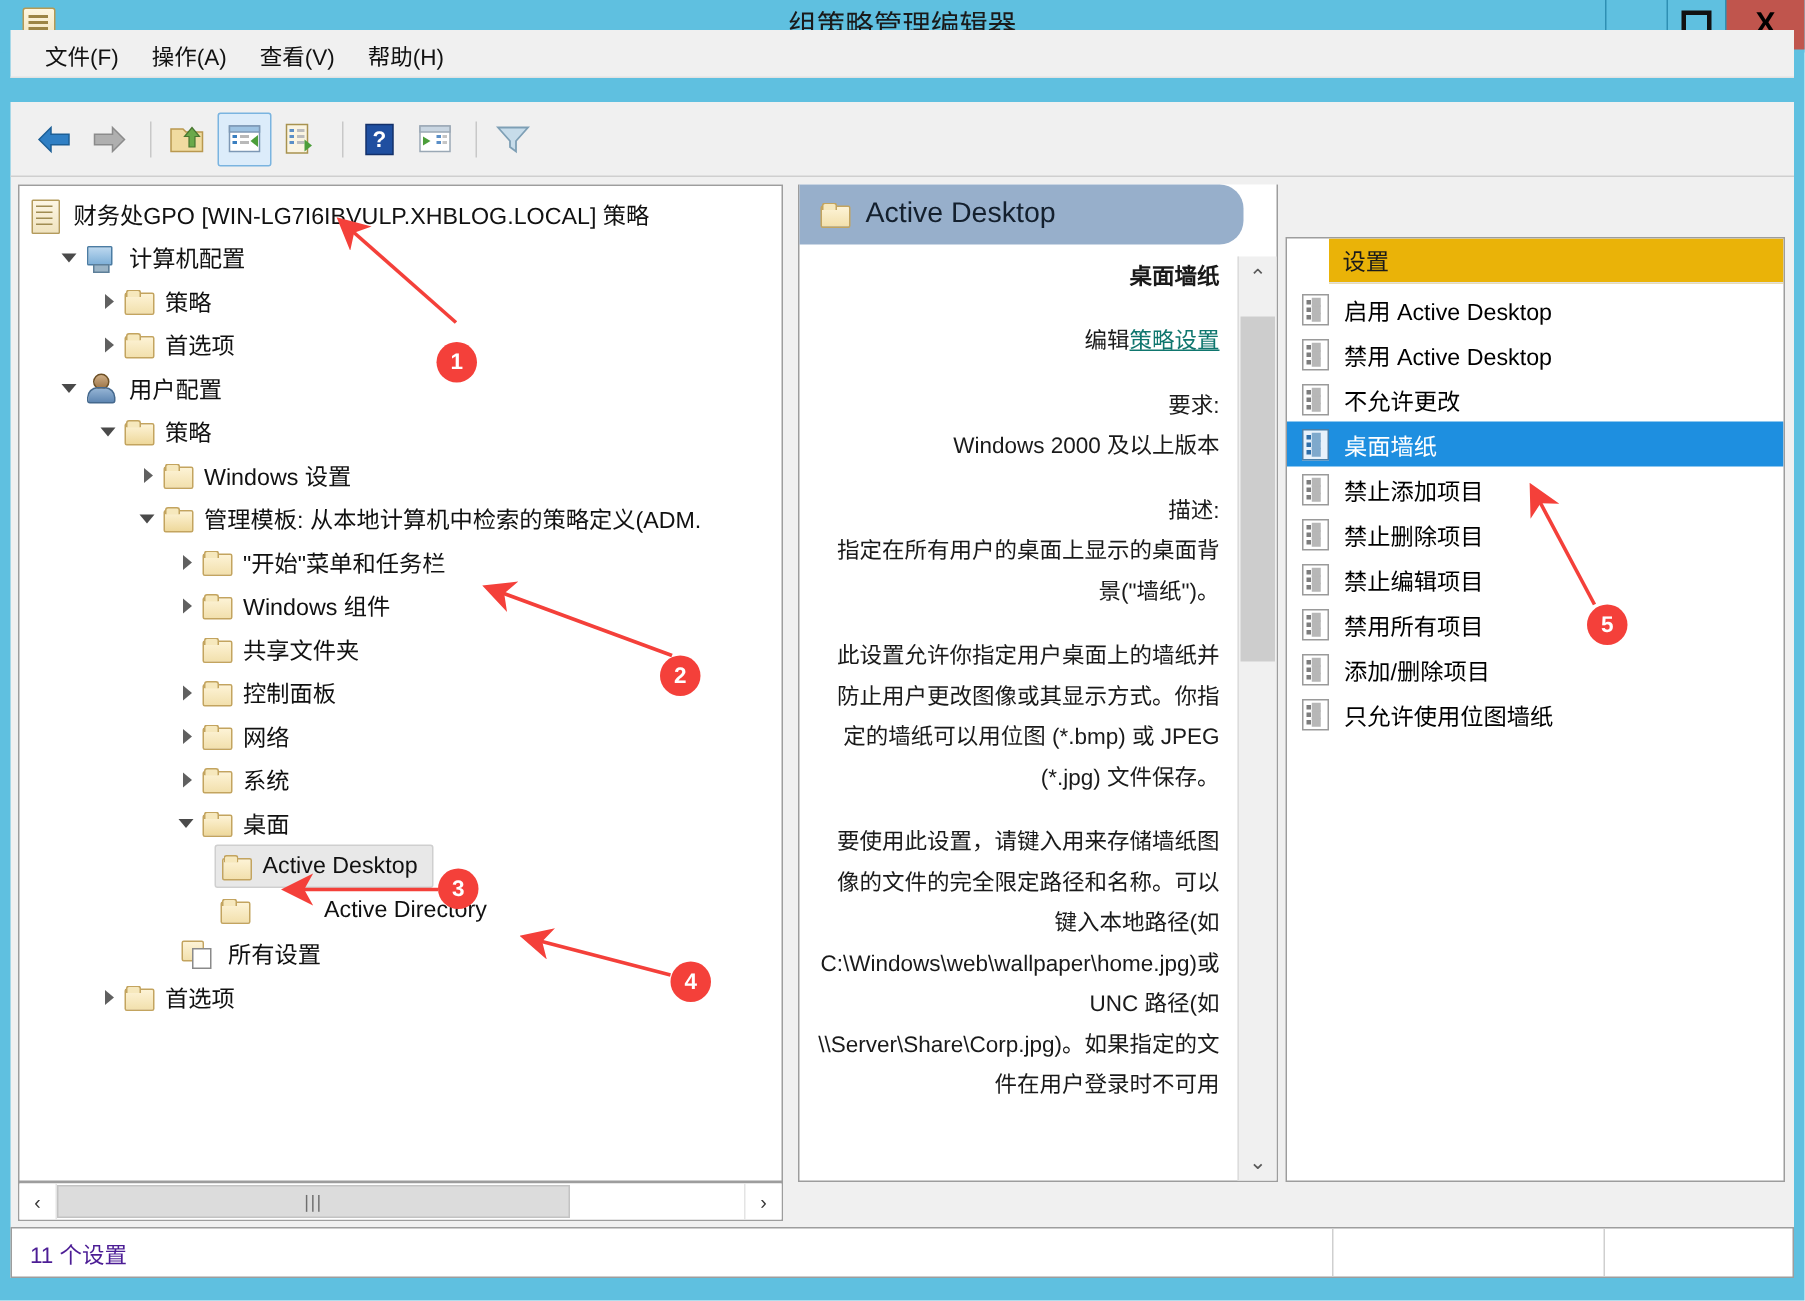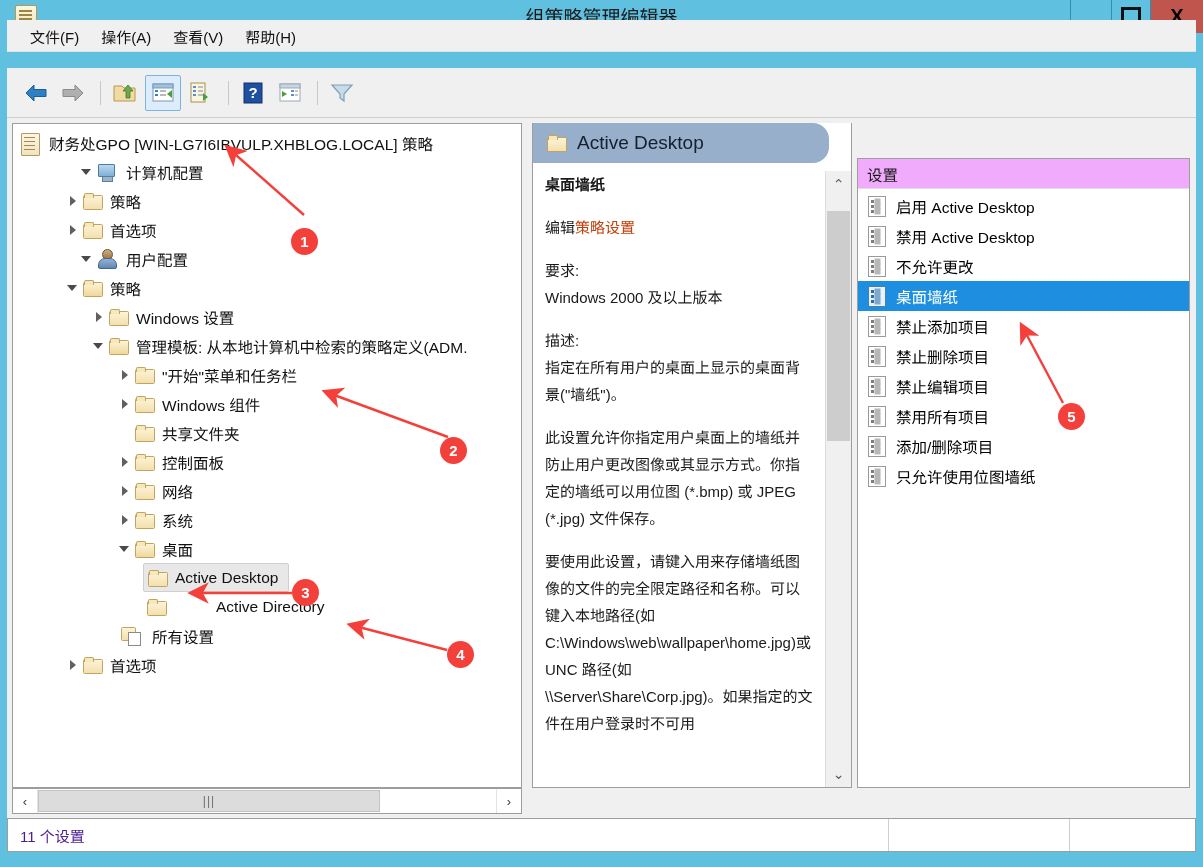--- a/index.html
+++ b/index.html
@@ -36,21 +36,21 @@
   .menubar li{padding:4px 11px;font-size:15px;color:#111;cursor:default;}
 
   
   .toolbar{position:absolute;left:7px;top:68px;width:1189px;height:50px;background:#F0F0F0;
     border-bottom:1px solid #cfcfcf;box-sizing:border-box;display:flex;align-items:center;padding-left:12px;}
   .tb{width:34px;height:34px;margin-right:3px;position:relative;display:flex;align-items:center;justify-content:center;}
   .tb.sel{border:1px solid #7ab4e0;background:#dcecfa;border-radius:2px;}
   .tbsep{width:1px;height:24px;background:#c8c8c8;margin:0 7px;}
 
   
-  .body{position:absolute;left:7px;top:118px;width:1189px;height:700px;background:#F0F0F0;box-sizing:border-box;}
+  .body{position:absolute;left:7px;top:118px;width:1189px;height:700px;background:#F0F0F0;box-sizing:border-box;text-align:right;}
 
   
   .treepane{position:absolute;left:5px;top:5px;width:510px;height:665px;background:#fff;
     border:1px solid #9d9d9d;box-sizing:border-box;overflow:hidden;}
   .tree{position:relative;padding:4px 0 0 0;}
   .trow{display:flex;align-items:center;height:29px;white-space:nowrap;font-size:15.5px;cursor:default;}
   .trow.sel{background:#e8e8e8;border:1px solid #cfcfcf;border-radius:2px;
      width:-moz-fit-content;width:fit-content;padding-right:10px;box-sizing:border-box;}
   .arrow{width:16px;height:16px;flex:0 0 16px;position:relative;margin-right:2px;}
   .arrow.closed:before{content:"";position:absolute;left:5px;top:3px;
@@ -80,21 +80,21 @@
   .allseticon:after{content:"";position:absolute;left:7px;top:6px;width:11px;height:12px;
     background:#fff;border:1px solid #8a8a8a;}
   .docicon{width:24px;height:22px;flex:0 0 24px;margin-right:6px;position:relative;}
   .docicon:before{content:"";position:absolute;left:2px;top:1px;width:17px;height:21px;
     background:linear-gradient(#fdf6e4,#f0e3bf);border:1px solid #b49b5c;border-radius:1px;}
   .docicon:after{content:"";position:absolute;left:5px;top:5px;width:11px;height:1.5px;background:#a08c52;
     box-shadow:0 4px 0 #a08c52,0 8px 0 #a08c52,0 12px 0 #a08c52;}
   .tlabel{color:#111;}
 
   
-  .i0{padding-left:6px;} .i1{padding-left:26px;margin-left:40px;} .i2{padding-left:52px;}
+  .i0{padding-left:6px;} .i1{padding-left:26px;} .i2{padding-left:52px;}
   .i3{padding-left:78px;} .i4{padding-left:104px;} .i5{padding-left:130px;}
 
   
   .hscroll{position:absolute;left:5px;top:670px;width:510px;height:26px;background:#fff;
     border:1px solid #9d9d9d;box-sizing:border-box;display:flex;align-items:stretch;}
   .hsbtn{width:24px;background:#fff;display:flex;align-items:center;justify-content:center;
     font-size:13px;color:#3a3a3a;border-right:1px solid #e4e4e4;}
   .hsbtn.r{border-right:none;border-left:1px solid #e4e4e4;}
   .hstrack{flex:1;background:#fff;position:relative;}
   .hsthumb{position:absolute;left:0;top:1px;bottom:1px;width:340px;background:#dcdcdc;
@@ -104,34 +104,34 @@
   
   .detailpane{position:absolute;left:525px;top:5px;width:320px;height:665px;background:#fff;
     border:1px solid #9d9d9d;border-top:none;box-sizing:border-box;}
   .dhead{position:absolute;left:0;top:0;width:296px;height:40px;background:#97AFCB;
     border-radius:0 16px 16px 0;display:flex;align-items:center;padding-left:14px;box-sizing:border-box;}
   .dhead .folder{margin-right:10px;}
   .dhead-title{font-size:19px;color:#14202e;}
   .dbody{position:absolute;left:0;top:40px;right:26px;bottom:0;padding:8px 12px 0 12px;
     box-sizing:border-box;overflow:hidden;font-size:15px;line-height:27px;color:#1a1a1a;}
   .dbold{font-weight:bold;}
-  .dlink{color:#c2410c;cursor:pointer;}
+  .dlink{color:#0f766e;text-decoration:underline;cursor:pointer;}
   .dgap{height:16px;}
   .dvscroll{position:absolute;right:0;top:48px;bottom:0;width:25px;background:#F0F0F0;
     border-left:1px solid #dcdcdc;}
   .vsb-up,.vsb-dn{position:absolute;left:0;width:25px;height:26px;display:flex;align-items:center;
     justify-content:center;color:#5a5a5a;font-size:14px;}
   .vsb-up{top:0;} .vsb-dn{bottom:0;}
   .vsb-thumb{position:absolute;left:1px;width:23px;top:40px;height:230px;background:#CDCDCD;}
 
   
   .listpane{position:absolute;left:850px;top:40px;width:333px;height:630px;background:#fff;
     border:1px solid #9d9d9d;box-sizing:border-box;overflow:hidden;}
-  .lhead{height:30px;background:#f0abfc;border-bottom:1px solid #e0e0e0;display:flex;align-items:center;
-    padding-left:9px;box-sizing:border-box;font-size:15.5px;color:#1a1a1a;}
+  .lhead{height:30px;background:#eab308;border-bottom:1px solid #e0e0e0;display:flex;align-items:center;
+    padding-left:9px;box-sizing:border-box;font-size:15.5px;color:#1a1a1a;margin-left:28px;}
   .lrows{padding-top:2px;}
   .lrow{display:flex;align-items:center;height:30px;padding-left:9px;white-space:nowrap;
     font-size:15.5px;cursor:default;box-sizing:border-box;}
   .lrow.sel{background:#1E8FE0;color:#fff;}
   .seticon{width:20px;height:20px;flex:0 0 20px;margin-right:9px;position:relative;}
   .seticon:before{content:"";position:absolute;left:1px;top:0;width:16px;height:19px;background:#fff;
     border:1px solid #9a9a9a;}
   .seticon:after{content:"";position:absolute;left:4px;top:4px;width:3px;height:3px;background:#7d7d7d;
     box-shadow:5px 0 0 1.5px #b7b7b7,0 5px 0 #7d7d7d,5px 5px 0 1.5px #b7b7b7,0 10px 0 #7d7d7d,5px 10px 0 1.5px #b7b7b7;}
   .lrow.sel .seticon:before{background:#E8F2FB;border-color:#4a7fa8;}

